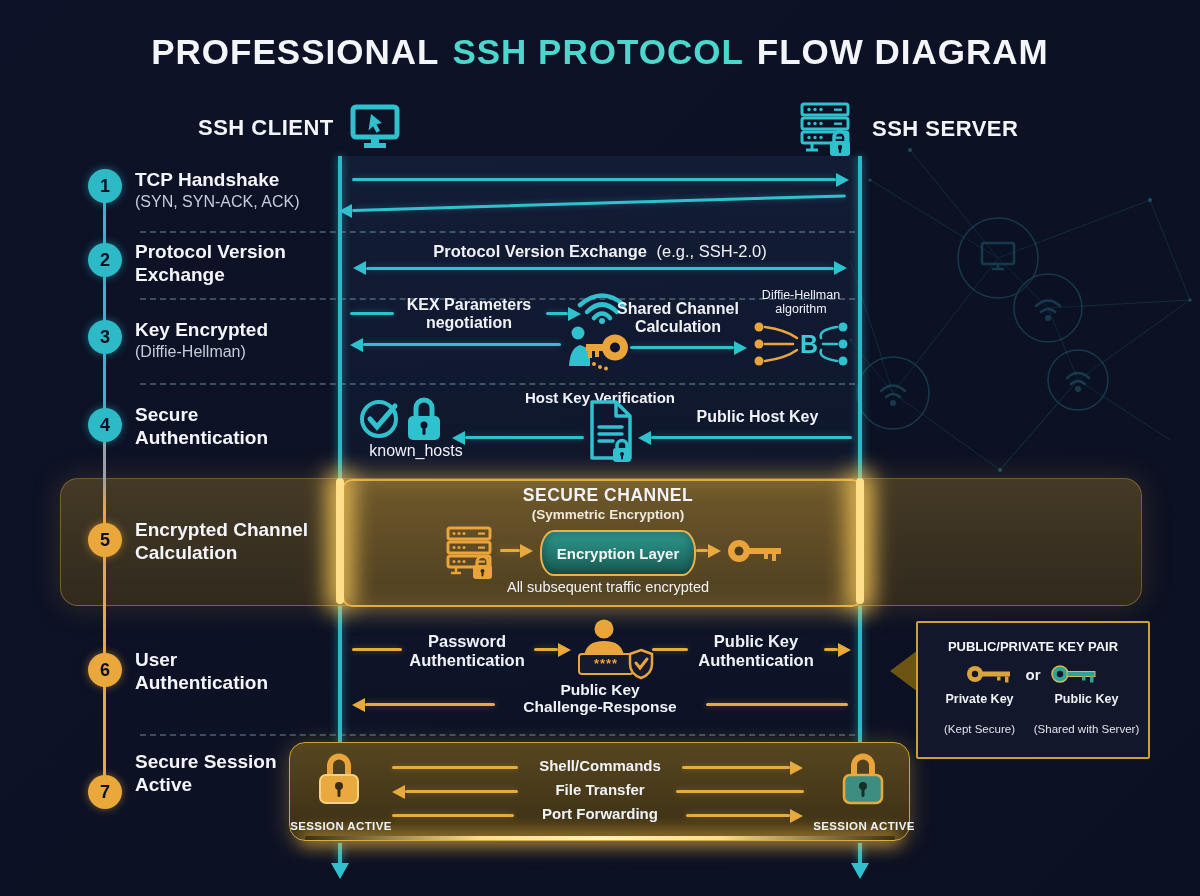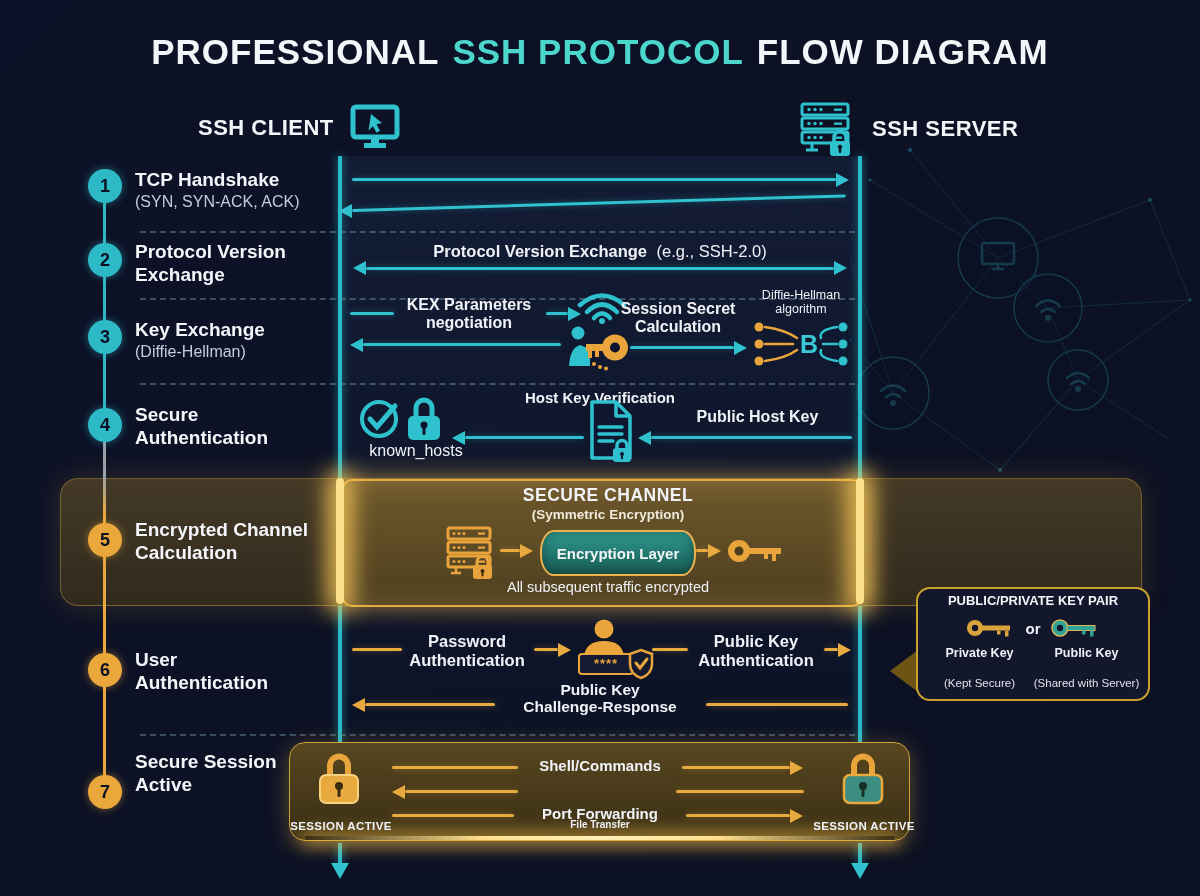--- a/index.html
+++ b/index.html
@@ -54,22 +54,22 @@
     display:flex;align-items:center;justify-content:center;box-shadow:inset 0 0 12px rgba(0,0,0,.35);}
   .cyl span{font-size:15px;font-weight:700;color:#f2f5f4;}
   
   #sessionbox{position:absolute;left:289px;top:742px;width:619px;height:97px;border-radius:16px;z-index:3;
     background:linear-gradient(180deg,#57461f,#3a2f15);border:1px solid #caa43c;
     box-shadow:0 4px 22px rgba(245,190,70,.35);}
   #sessionglow{position:absolute;left:305px;top:836px;width:590px;height:4px;border-radius:3px;z-index:5;
     background:linear-gradient(90deg,rgba(255,210,110,0),#ffdf8e 30%,#fff0b8 50%,#ffdf8e 70%,rgba(255,210,110,0));
     box-shadow:0 0 16px 5px rgba(255,195,70,.55);}
   
-  #keypair{position:absolute;left:916px;top:587px;width:214px;height:102px;border-radius:14px;z-index:6;
-    background:#12172b;border:2px solid #c9a22f;padding:4px 8px;box-sizing:content-box;}
+  #keypair{position:absolute;left:916px;top:621px;width:214px;height:102px;border-radius:2px;z-index:6;
+    background:#12172b;border:2px solid #c9a22f;padding:16px 8px;box-sizing:content-box;}
   #keypair .kp-title{text-align:center;font-size:13px;font-weight:700;color:#f3f5f9;}
   #keypair .kp-row{display:flex;align-items:center;justify-content:center;gap:9px;margin-top:7px;}
   #keypair .kp-or{font-size:15px;font-weight:700;}
   #keypair .kp-labels{display:flex;margin-top:5px;}
   #keypair .kp-col{flex:1;text-align:center;}
   #keypair .kp-l{font-size:12.5px;font-weight:700;line-height:15px;}
   #keypair .kp-s{font-size:11.5px;font-weight:400;color:#dfe3ec;line-height:14px;margin-top:15px;}
   #kp-tri{position:absolute;left:890px;top:650px;width:0;height:0;z-index:6;
     border-top:21px solid transparent;border-bottom:21px solid transparent;border-right:28px solid #6e5413;}
   .userchip{position:absolute;left:578px;top:653px;width:52px;height:18px;z-index:7;background:#141a30;
@@ -186,21 +186,21 @@
     <div class="s">(SYN, SYN-ACK, ACK)</div>
   </div>
   <div class="stepnum teal" style="top:243px">2</div>
   <div class="steptxt" style="top:240px">
     <div class="t">Protocol Version</div>
     <div class="t">Exchange</div>
     <div class="s"></div>
   </div>
   <div class="stepnum teal" style="top:320px">3</div>
   <div class="steptxt" style="top:318px">
-    <div class="t">Key Exchange</div>
+    <div class="t">Key Encrypted</div>
     <div class="t"></div>
     <div class="s">(Diffie-Hellman)</div>
   </div>
   <div class="stepnum teal" style="top:408px">4</div>
   <div class="steptxt" style="top:403px">
     <div class="t">Secure</div>
     <div class="t">Authentication</div>
     <div class="s"></div>
   </div>
   <div class="stepnum gold" style="top:523px">5</div>
@@ -253,21 +253,21 @@
     <rect x="20" y="20" width="18" height="7" fill="#eaa43c"></rect>
     <rect x="22" y="27" width="4" height="7" fill="#eaa43c"></rect>
       <rect x="29" y="27" width="4" height="6" fill="#eaa43c"></rect>
     <circle cx="49" cy="23.5" r="13" fill="#eaa43c"></circle>
       <circle cx="49" cy="23.5" r="5" fill="#0e1430"></circle>
     <circle cx="28" cy="40" r="2" fill="#eaa43c"></circle>
       <circle cx="34" cy="43" r="2" fill="#eaa43c"></circle>
       <circle cx="40" cy="44.5" r="2" fill="#eaa43c"></circle>
   </svg>
 
-  <div class="lbl" style="left:608px;top:300px;width:140px;font-size:16px">Session Secret Calculation</div>
+  <div class="lbl" style="left:608px;top:300px;width:140px;font-size:16px">Shared Channel Calculation</div>
   <div class="hline" style="left:630px;top:346px;width:104px"></div>
   <div class="head r" style="left:734px;top:341px"></div>
 
   <div class="lbl" style="left:744px;top:288px;width:114px;font-size:12.5px;font-weight:400;line-height:14px">Diffie-Hellman algorithm</div>
   <svg class="abs" style="left:752px;top:320px;z-index:6" width="98" height="48" viewBox="0 0 98 48">
     <g fill="#eaa43c">
         <circle cx="7" cy="7" r="4.5"></circle>
         <circle cx="7" cy="24" r="4.5"></circle>
         <circle cx="7" cy="41" r="4.5"></circle>
       </g>
@@ -450,21 +450,21 @@
   <div class="lbl" style="left:289px;top:820px;width:104px;font-size:11.5px;letter-spacing:.4px">SESSION ACTIVE</div>
   <div class="lbl" style="left:812px;top:820px;width:104px;font-size:11.5px;letter-spacing:.4px">SESSION ACTIVE</div>
 
   <div class="hline gold" style="left:392px;top:766px;width:126px"></div>
   <div class="lbl" style="left:522px;top:757px;width:156px;font-size:15px">Shell/Commands</div>
   <div class="hline gold" style="left:682px;top:766px;width:108px"></div>
   <div class="head r gold" style="left:790px;top:761px"></div>
 
   <div class="head l gold" style="left:392px;top:785px"></div>
   <div class="hline gold" style="left:405px;top:790px;width:113px"></div>
-  <div class="lbl" style="left:528px;top:819px;width:144px;font-size:10px">File Transfer</div>
+  <div class="lbl" style="left:528px;top:781px;width:144px;font-size:15px">File Transfer</div>
   <div class="hline gold" style="left:676px;top:790px;width:128px"></div>
 
   <div class="hline gold" style="left:392px;top:814px;width:122px"></div>
   <div class="lbl" style="left:518px;top:805px;width:164px;font-size:15px">Port Forwarding</div>
   <div class="hline gold" style="left:686px;top:814px;width:104px"></div>
   <div class="head r gold" style="left:790px;top:809px"></div>
 
 </div>
 
 </body></html>

